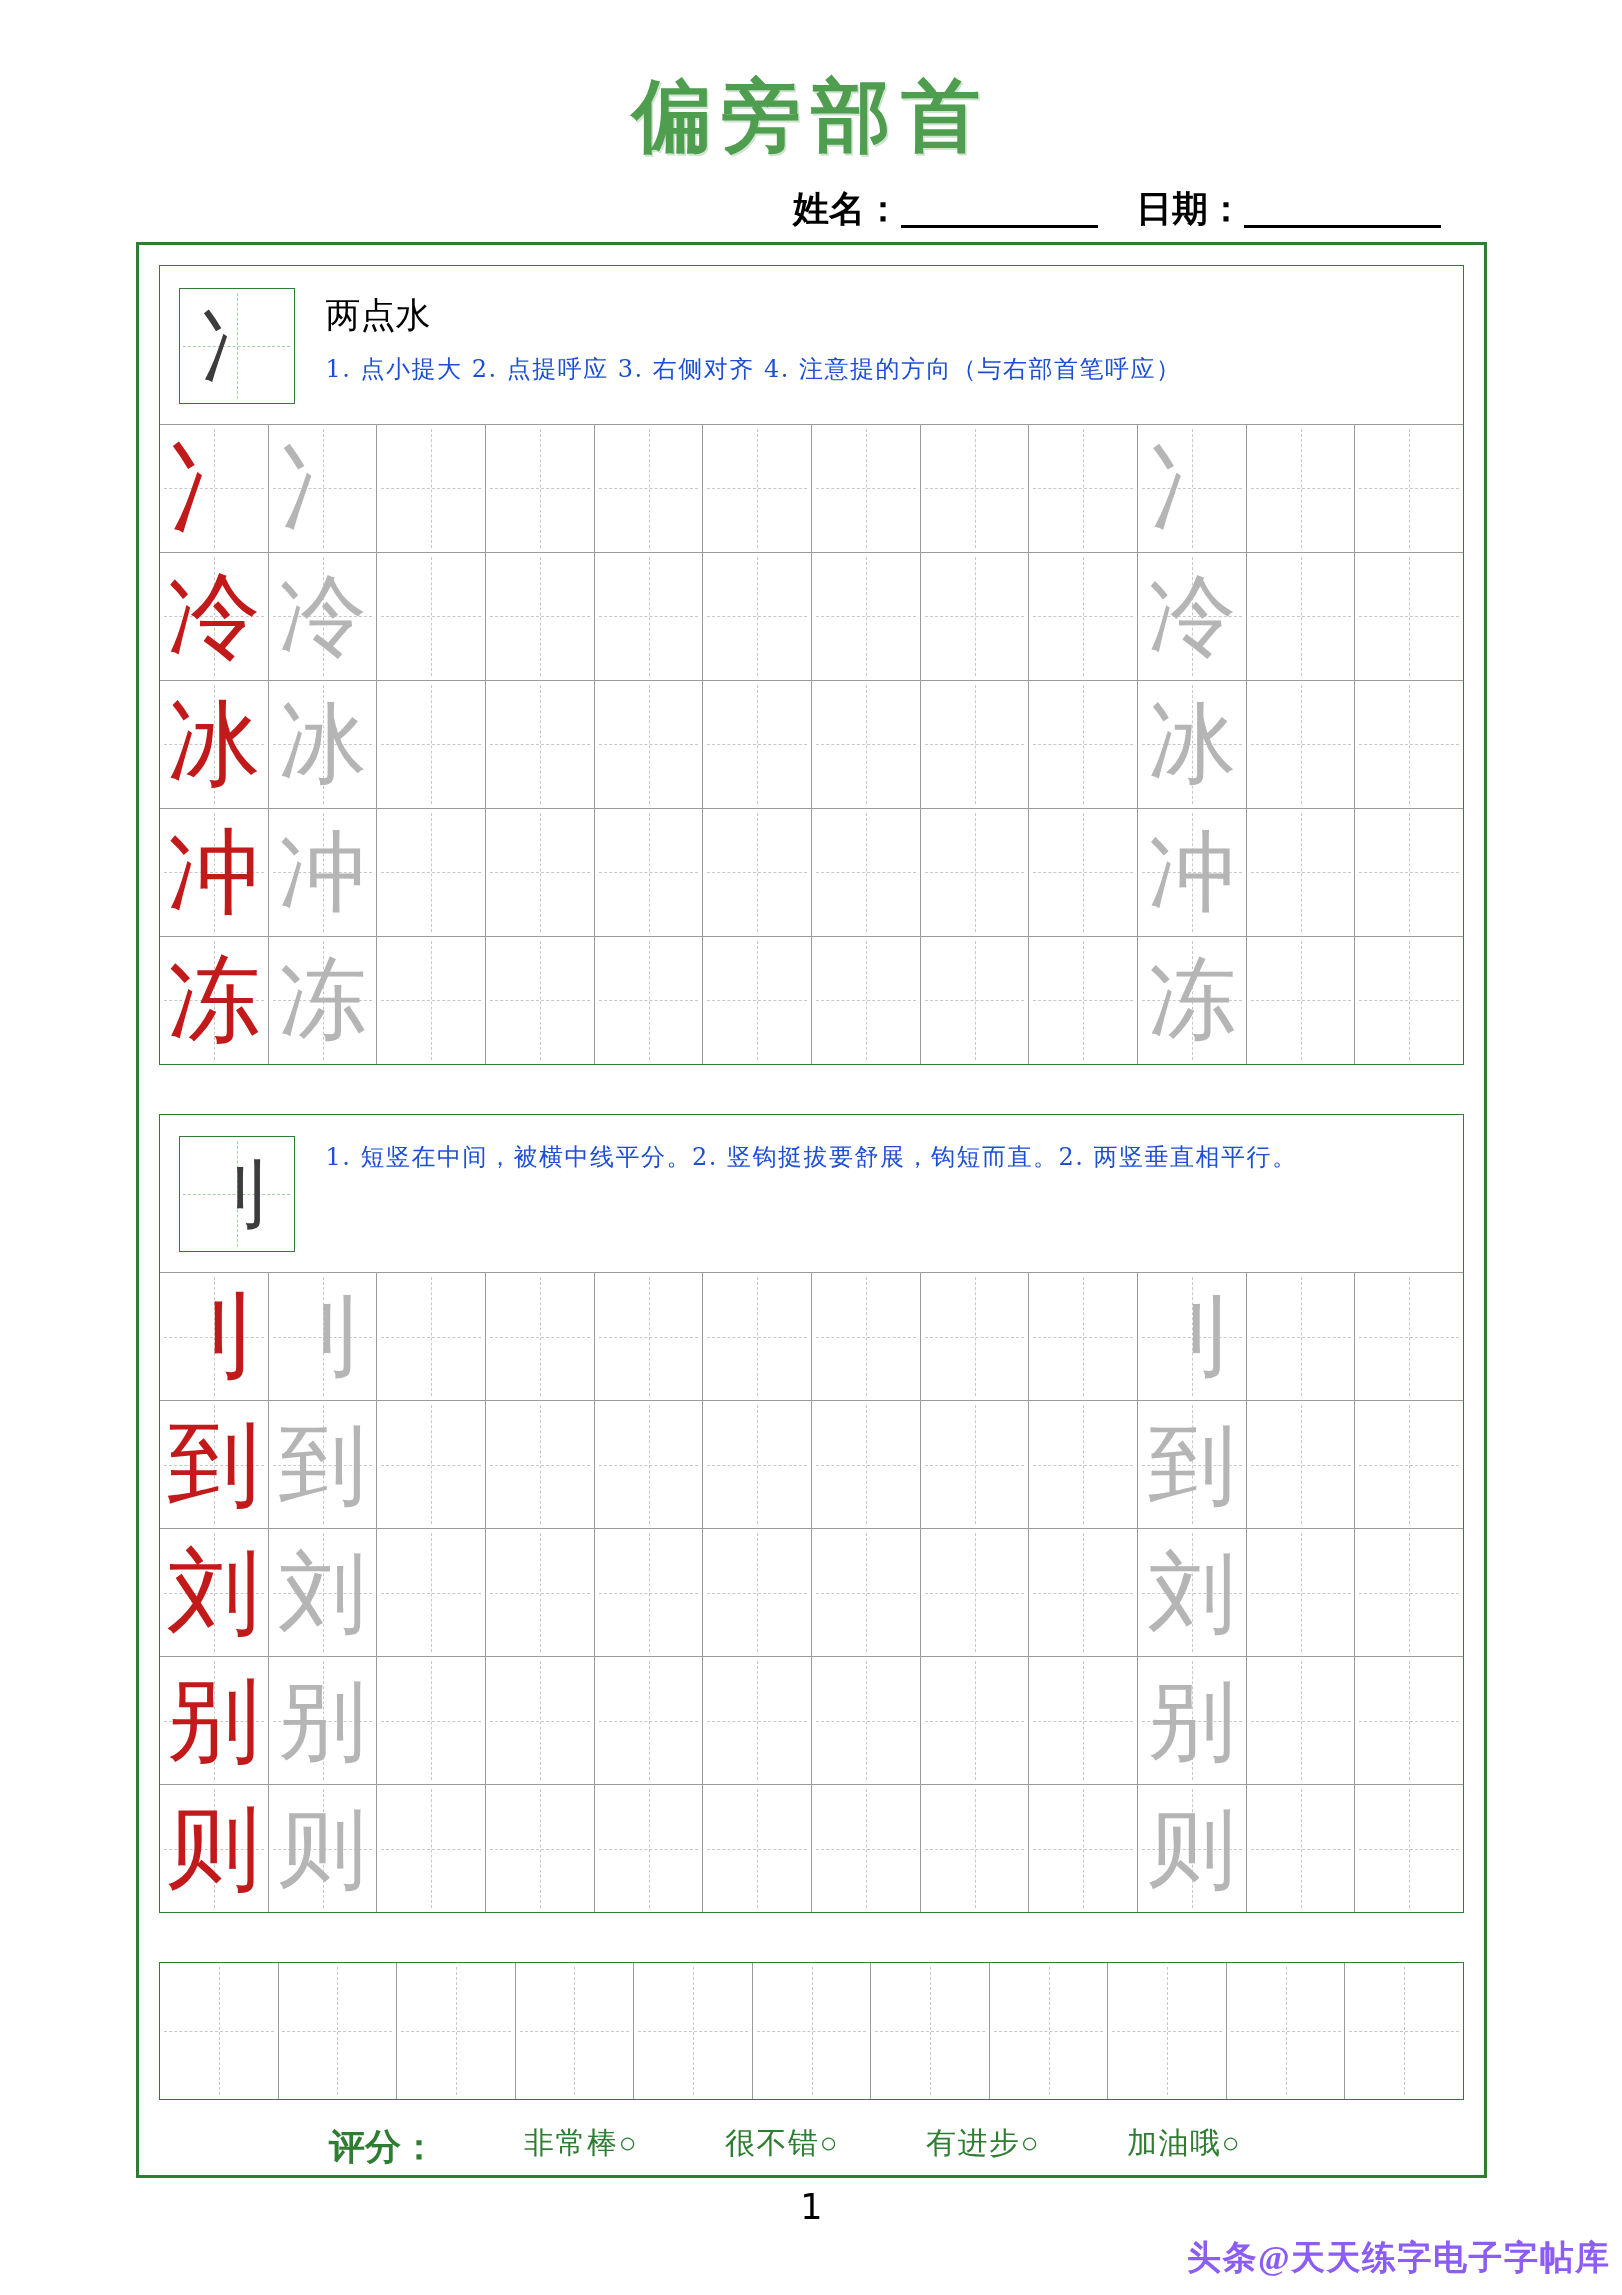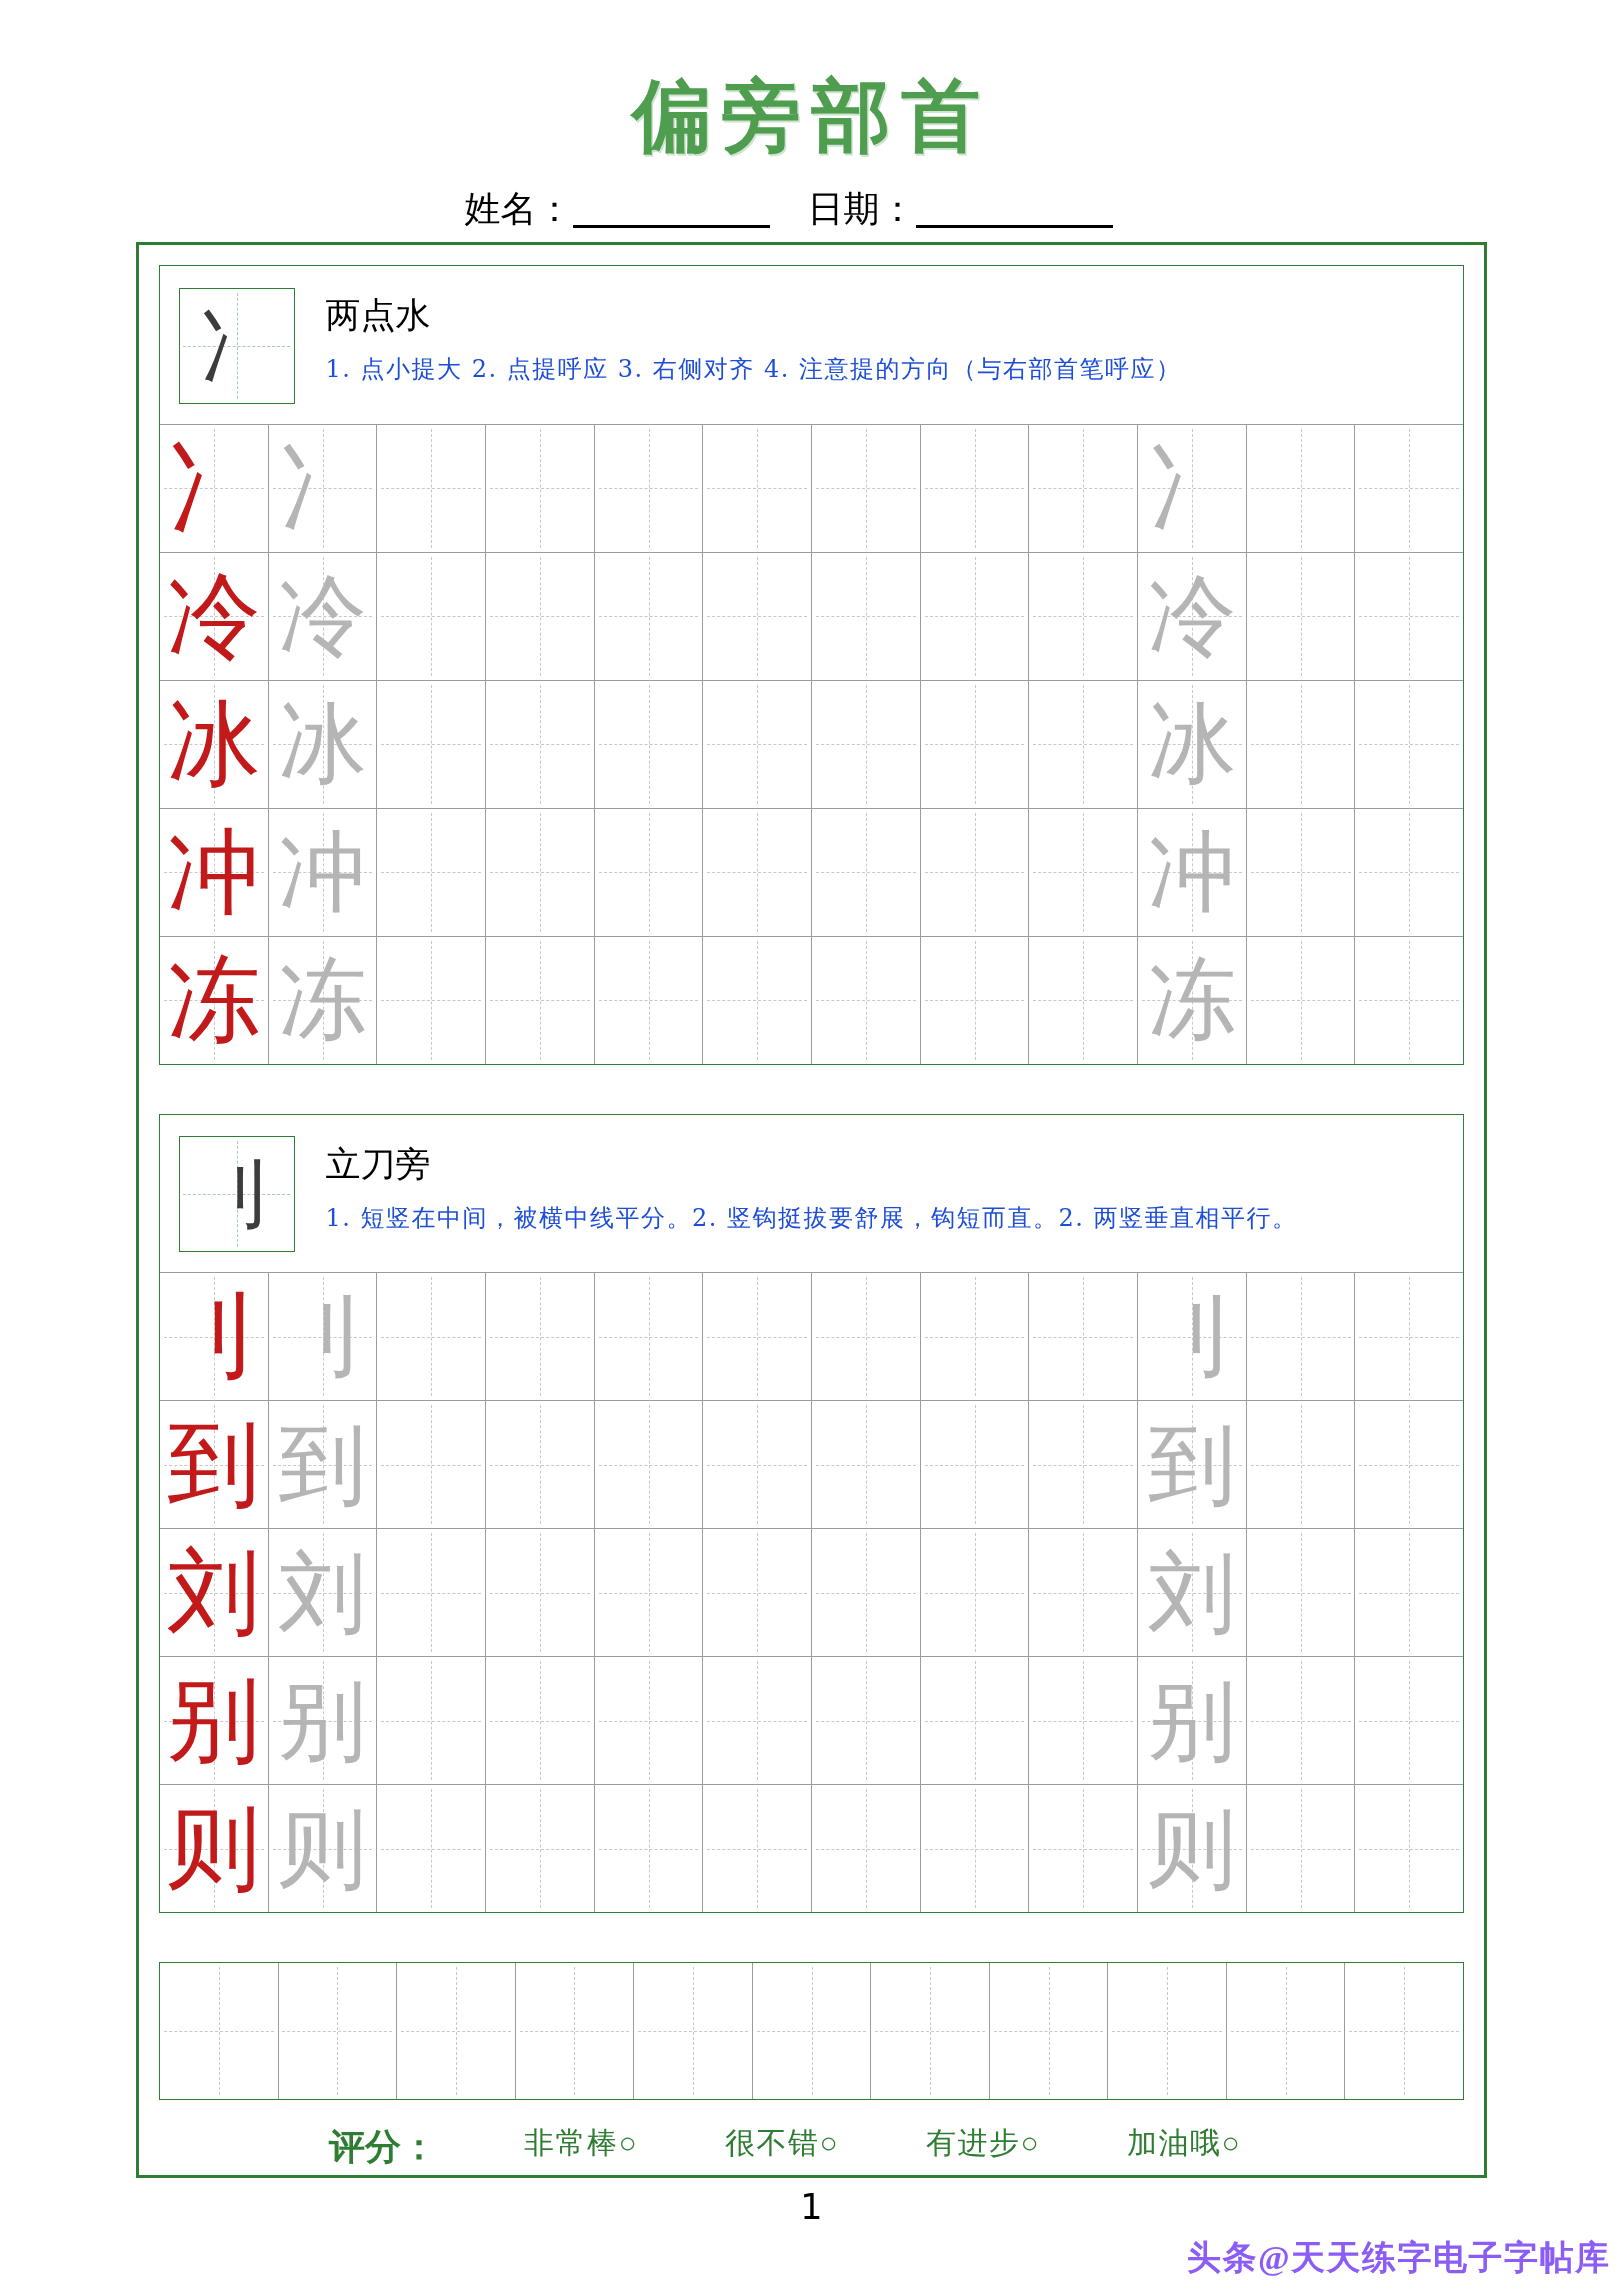--- a/index.html
+++ b/index.html
@@ -17,26 +17,26 @@
     font-weight:900;
     color:#4f9d4f;
     letter-spacing:10.8px;
     font-family:"DejaVu Sans", sans-serif;
     text-shadow:1.5px 1.5px 0 #cfe4cf;
   }
   .name-date {
     width:1351px;
     margin:18.5px auto 0;
     display:flex;
-    justify-content:center;
+    justify-content:flex-end;
     align-items:flex-end;
     gap:38px;
     padding-right:46px;
     font-size:36px;
-    font-weight:normal;
+    font-weight:bold;
     color:#000;
     font-family:"DejaVu Sans", sans-serif;
   }
   .field { display:flex; align-items:flex-end; }
   .field-label { line-height:1.1; }
   .blank { display:inline-block; width:197px; height:39px; border-bottom:3.1px solid #000; }
   .main-box {
     width:1351px;
     height:1936px;
     margin:14px auto 0;
@@ -463,21 +463,20 @@
     </section>
 
     <section class="section">
       <div class="section-header">
         <div class="radical-box">
           <i class="hl"></i>
           <i class="vl"></i>
           <span class="radical-char">刂</span>
         </div>
         <div class="header-text">
-          <div class="section-title">立刀旁</div>
           <div class="section-tips">1. 短竖在中间，被横中线平分。2. 竖钩挺拔要舒展，钩短而直。2. 两竖垂直相平行。</div>
         </div>
       </div>
       <div class="rows">
           <div class="grid-row">
             <div class="cell">
               <i class="hl"></i>
               <i class="vl"></i>
               <span class="ch red">刂</span>
             </div>

